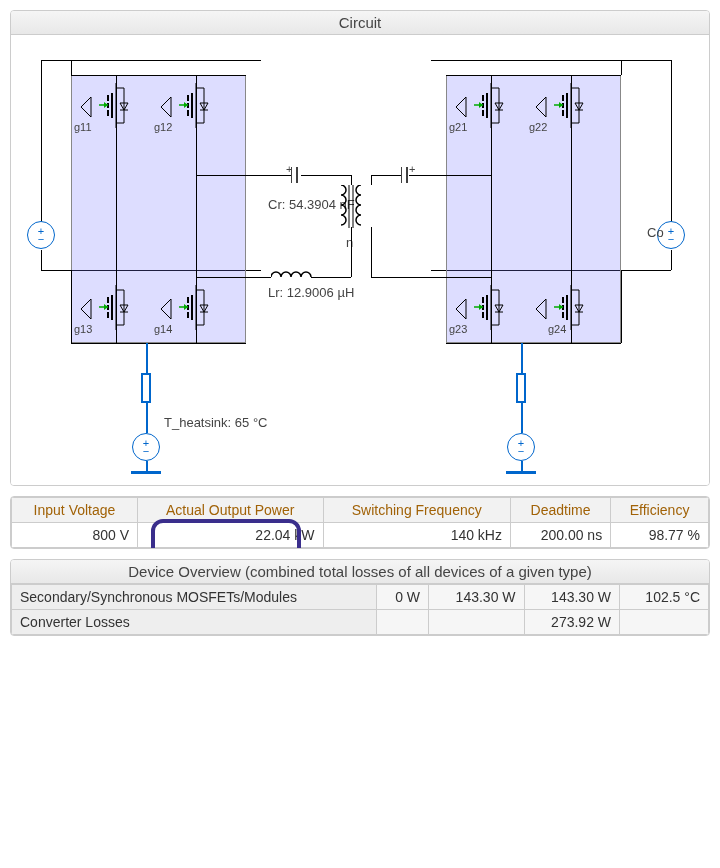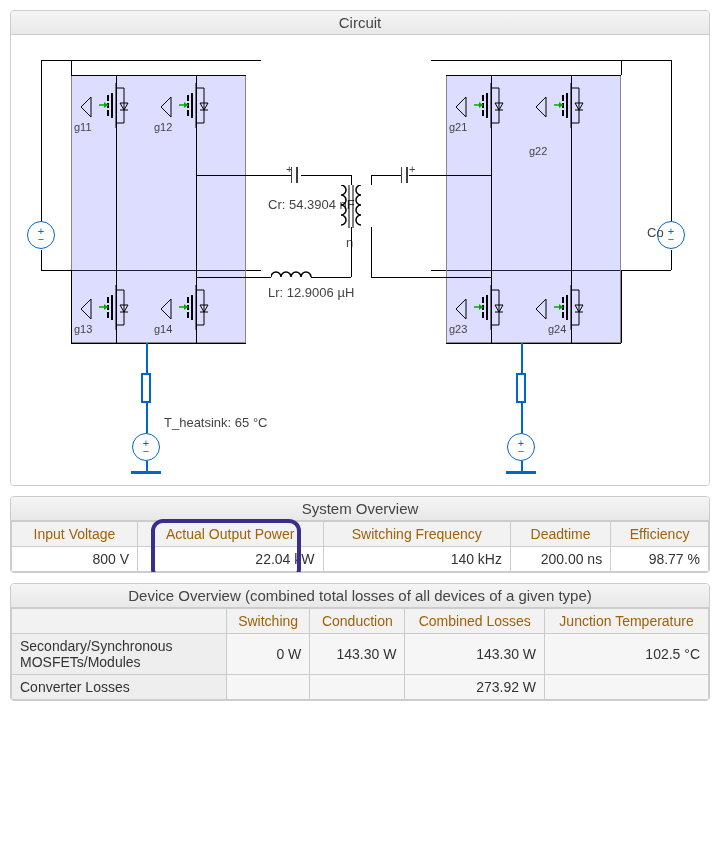--- a/index.html
+++ b/index.html
@@ -228,21 +228,21 @@
         <use href="#gate-tri"></use>
       </svg>
     <span class="gate-label" style="left:438px; top:86px;">g21</span>
 
     <svg class="mosfet-svg" style="position:absolute; left:540px; top:48px;">
         <use href="#mosfet"></use>
       </svg>
     <svg width="12" height="20" style="position:absolute; left:525px; top:62px;">
         <use href="#gate-tri"></use>
       </svg>
-    <span class="gate-label" style="left:518px; top:86px;margin-top:24px;">g22</span>
+    <span class="gate-label" style="left:518px; top:86px;">g22</span>
 
     <svg class="mosfet-svg" style="position:absolute; left:460px; top:250px;">
         <use href="#mosfet"></use>
       </svg>
     <svg width="12" height="20" style="position:absolute; left:445px; top:264px;">
         <use href="#gate-tri"></use>
       </svg>
     <span class="gate-label" style="left:438px; top:288px;">g23</span>
 
     <svg class="mosfet-svg" style="position:absolute; left:540px; top:250px;">
@@ -303,21 +303,20 @@
       <span style="font-size:11px;">+</span>
         <span style="font-size:11px;">−</span>
     </div>
     <div class="wire wire-v" style="left:510px; top:426px; height:10px; background:#06c; width:2px;"></div>
     <div class="thick-blue" style="left:495px; top:436px; width:30px;"></div>
 
   </div>
 </div>
 
 <div class="panel sys-wrap">
-  <div class="panel-header">System Overview</div>
   <table class="sys-table">
     <tbody>
         <tr>
       <th>Input Voltage</th>
       <th>Actual Output Power</th>
       <th>Switching Frequency</th>
       <th>Deadtime</th>
       <th>Efficiency</th>
     </tr>
     <tr>
@@ -329,27 +328,20 @@
     </tr>
   </tbody>
     </table>
   <div class="highlight-box" style="left:140px; top:22px; width:150px; height:62px;"></div>
 </div>
 
 <div class="panel">
   <div class="panel-header">Device Overview (combined total losses of all devices of a given type)</div>
   <table>
     <tbody>
-        <tr>
-      <th style="width:215px;"></th>
-      <th>Switching</th>
-      <th>Conduction</th>
-      <th>Combined Losses</th>
-      <th>Junction Temperature</th>
-    </tr>
     <tr class="alt">
       <td class="label">Secondary/Synchronous MOSFETs/Modules</td>
       <td>0 W</td>
       <td>143.30 W</td>
       <td>143.30 W</td>
       <td>102.5 °C</td>
     </tr>
     <tr class="alt">
       <td class="label">Converter Losses</td>
       <td></td>

